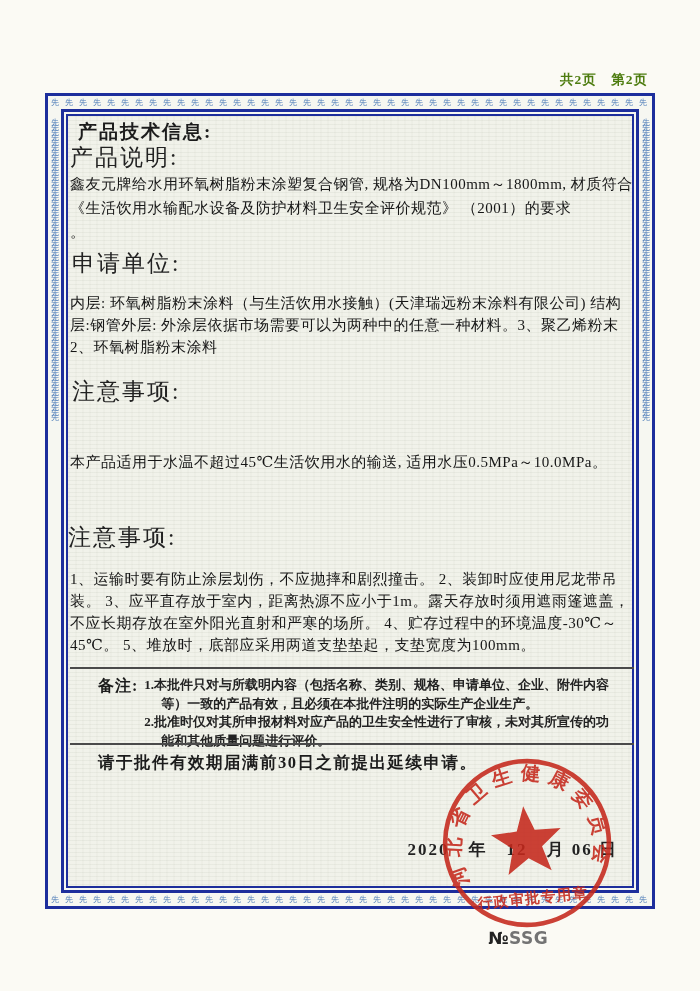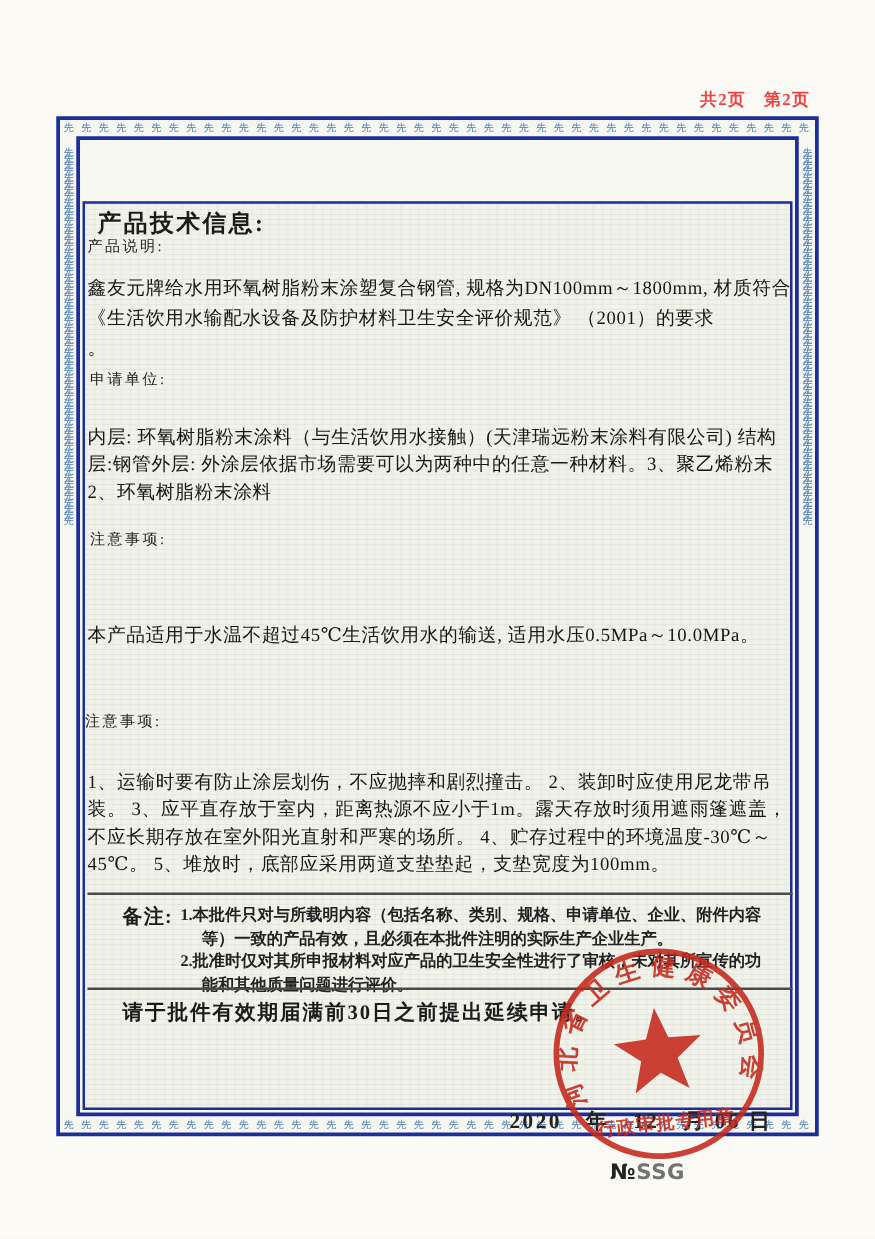--- a/index.html
+++ b/index.html
@@ -4,21 +4,21 @@
 <style>
   html,body{margin:0;padding:0;}
   body{
     width:700px;height:991px;position:relative;overflow:hidden;
     background:#fbfaf4;
     font-family:"Liberation Serif","DejaVu Serif",serif;
     color:#1c1c1c;
   }
   .pagination{
     position:absolute;top:71px;right:52px;
-    font-size:13.5px;font-weight:bold;letter-spacing:1px;color:#ef4444;
+    font-size:13.5px;font-weight:bold;letter-spacing:1px;color:#4d7c0f;
   }
   
   .frame{
     position:absolute;left:45px;top:93px;width:610px;height:816px;
     border:3px solid #1d2e9c;background:#f6f7f1;box-sizing:border-box;
   }
   .band{
     position:absolute;overflow:hidden;color:#4d7cb8;
     font-family:"DejaVu Sans",sans-serif;font-size:8px;line-height:13px;
     user-select:none;white-space:nowrap;
@@ -28,26 +28,25 @@
   .band-left{top:13px;bottom:13px;left:0;width:13px;writing-mode:vertical-rl;letter-spacing:5px;padding-top:2px;}
   .band-right{top:13px;bottom:13px;right:0;width:13px;writing-mode:vertical-rl;letter-spacing:5px;padding-top:2px;}
   .inner1{position:absolute;left:13px;right:13px;top:13px;bottom:13px;border:3px solid #1d2e9c;}
   .inner2{
     position:absolute;left:2px;right:2px;top:2px;bottom:2px;
     border:2px solid #1d2e9c;
     background:
       repeating-linear-gradient(to bottom, rgba(150,156,138,0.10) 0 1px, rgba(0,0,0,0) 1px 4px),
       repeating-linear-gradient(to right, rgba(160,166,148,0.05) 0 2px, rgba(0,0,0,0) 2px 7px),
       #f1f2ea;
-    margin-top: 47px;
   }
   .content{position:absolute;inset:0;}
   .abs{position:absolute;}
   .doc-title{left:10px;top:3px;font-size:19px;font-weight:bold;letter-spacing:2px;}
-  .sec-head{font-size:12px;letter-spacing:2px;color:#222;}
+  .sec-head{font-size:23px;letter-spacing:2px;color:#222;}
   .h-desc{left:2px;top:26px;}
   .h-comp{left:4px;top:132px;}
   .h-usage{left:4px;top:260px;}
   .h-prec{left:0;top:406px;}
   .body-text{
     font-size:15px;line-height:24px;letter-spacing:0.5px;
     white-space:pre-line;width:568px;left:2px;color:#161616;
   }
   .t-desc{top:56px;}
   .t-comp{top:176px;line-height:22px;}

